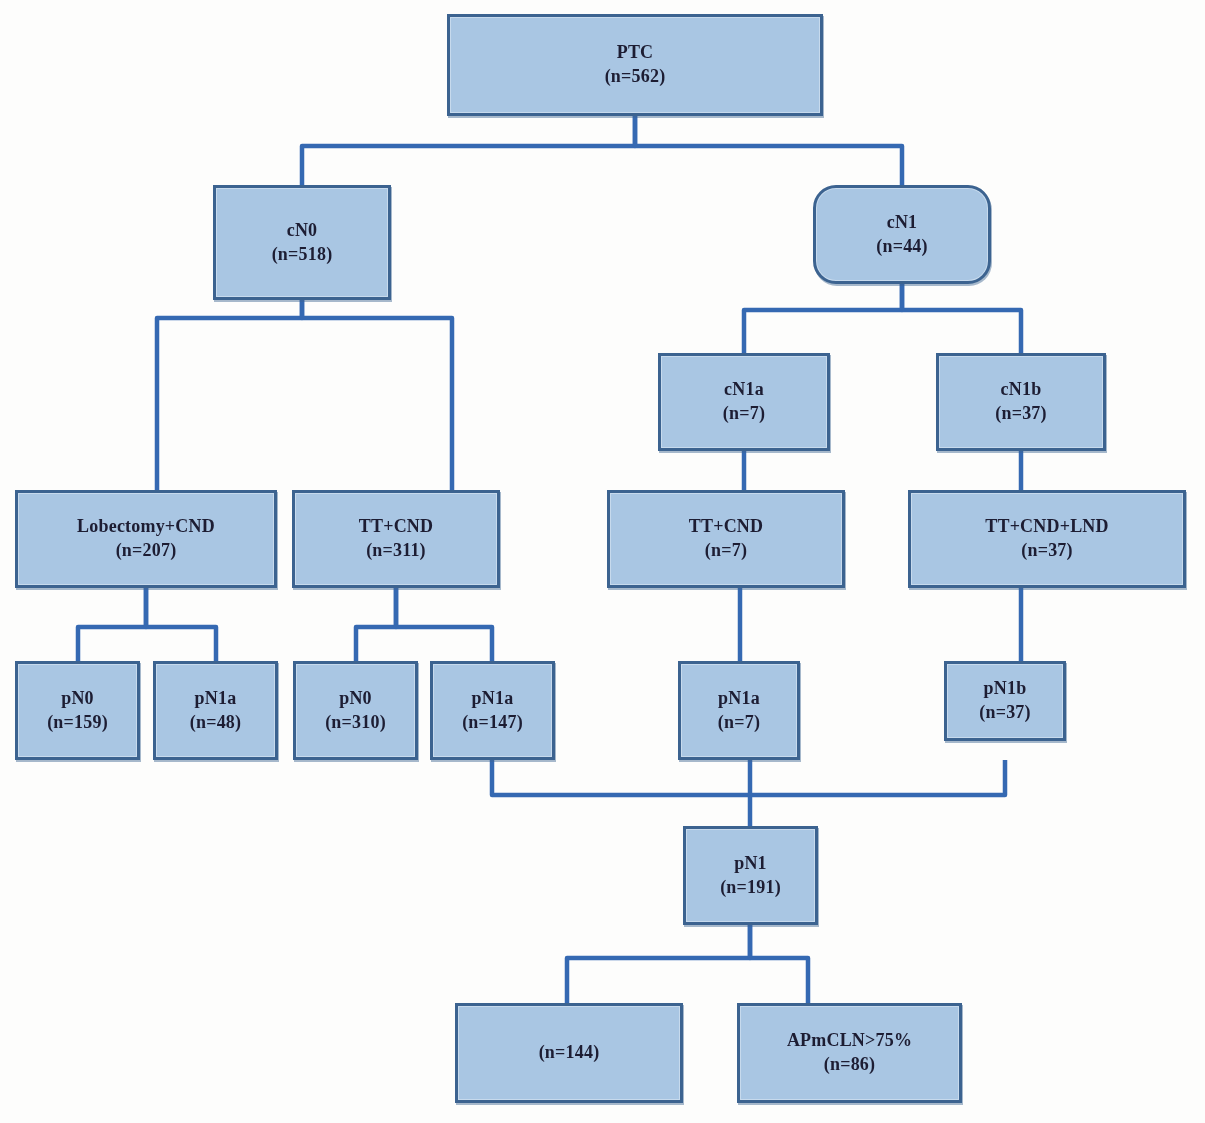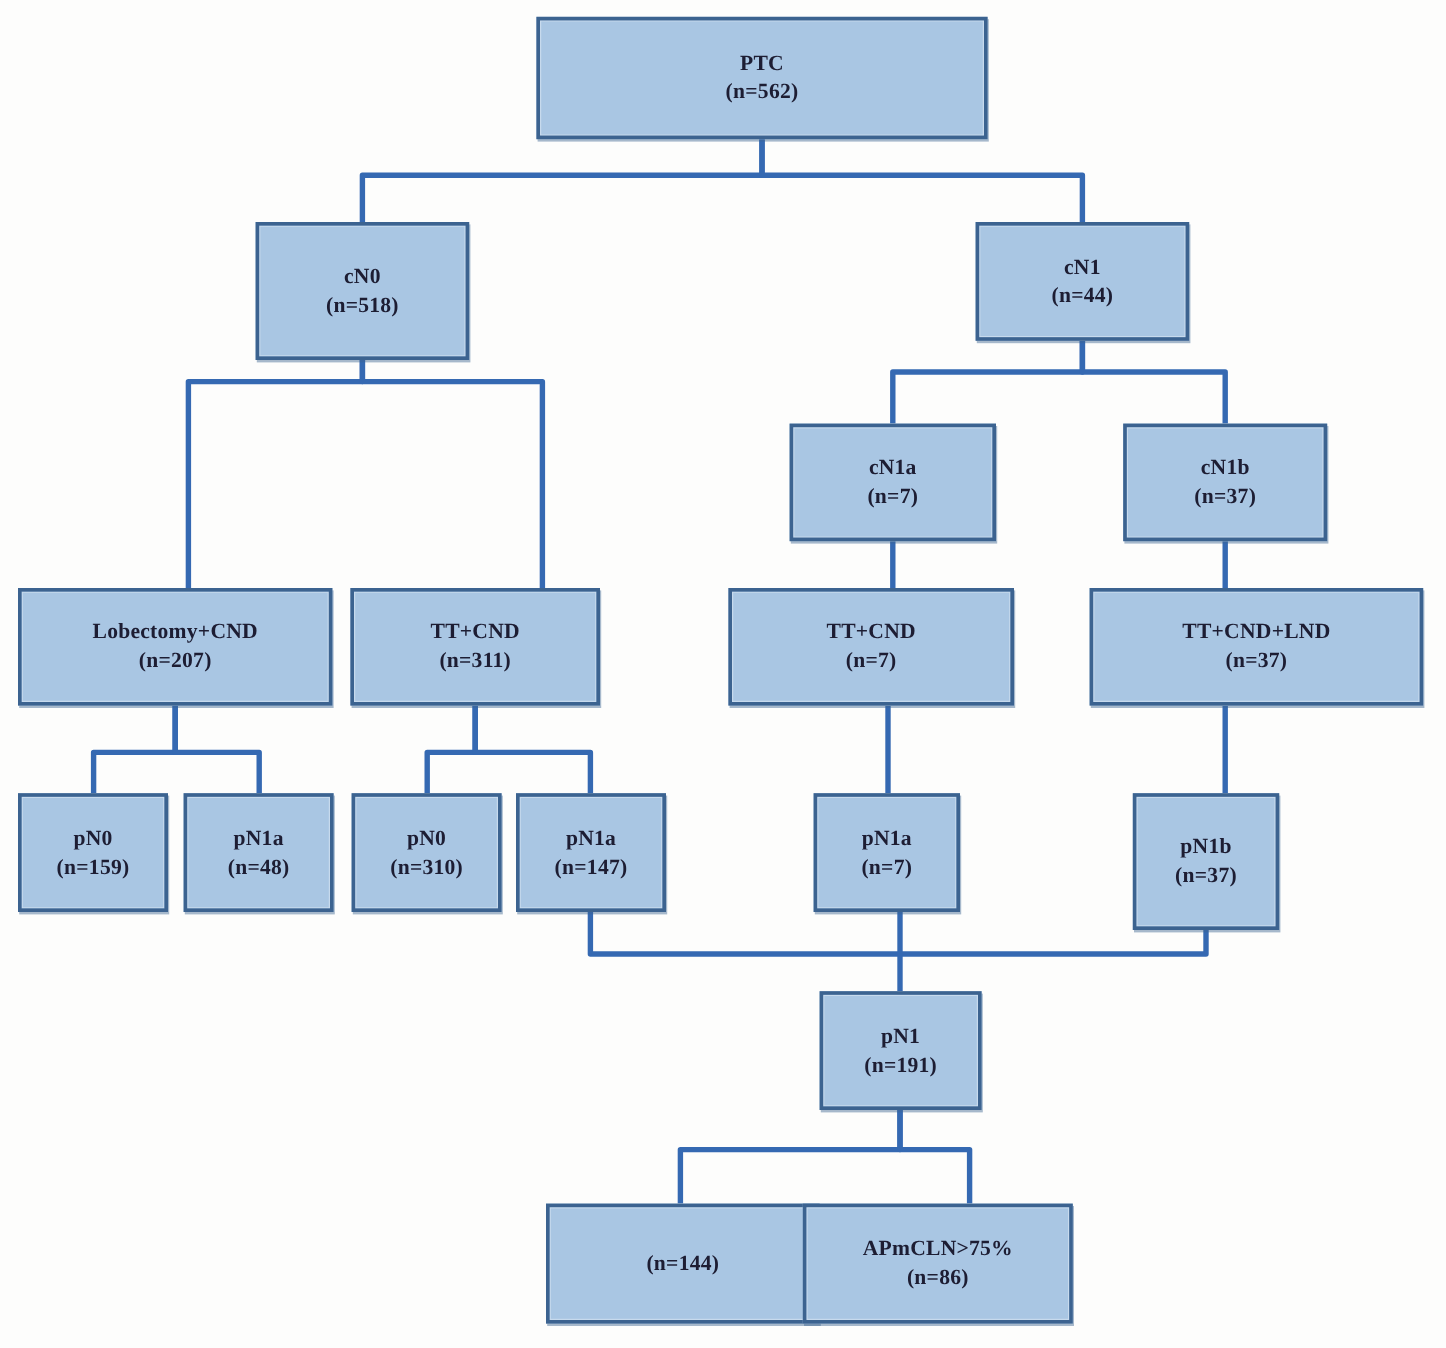--- a/index.html
+++ b/index.html
@@ -78,21 +78,21 @@
       <polyline points="750,925 750,958 808,958 808,1003"></polyline>
     </svg>
 <div class="node" style="left: 447px; top: 14px; width: 376px; height: 102px;">
       <span class="node-label">PTC</span>
       <span class="node-count">(n=562)</span>
     </div>
     <div class="node" style="left: 213px; top: 185px; width: 178px; height: 115px;">
       <span class="node-label">cN0</span>
       <span class="node-count">(n=518)</span>
     </div>
-    <div class="node" style="left: 813px; top: 185px; width: 178px; height: 99px;">
+    <div class="node" style="left: 813px; top: 185px; width: 178px; height: 99px; border-radius: 23px;">
       <span class="node-label">cN1</span>
       <span class="node-count">(n=44)</span>
     </div>
     <div class="node" style="left: 658px; top: 353px; width: 172px; height: 98px;">
       <span class="node-label">cN1a</span>
       <span class="node-count">(n=7)</span>
     </div>
     <div class="node" style="left: 936px; top: 353px; width: 170px; height: 98px;">
       <span class="node-label">cN1b</span>
       <span class="node-count">(n=37)</span>
@@ -126,28 +126,28 @@
       <span class="node-count">(n=310)</span>
     </div>
     <div class="node" style="left: 430px; top: 661px; width: 125px; height: 99px;">
       <span class="node-label">pN1a</span>
       <span class="node-count">(n=147)</span>
     </div>
     <div class="node" style="left: 678px; top: 661px; width: 122px; height: 99px;">
       <span class="node-label">pN1a</span>
       <span class="node-count">(n=7)</span>
     </div>
-    <div class="node" style="left: 944px; top: 661px; width: 122px; height: 114px;">
+    <div class="node" style="left: 944px; top: 661px; width: 122px; height: 80px;">
       <span class="node-label">pN1b</span>
       <span class="node-count">(n=37)</span>
     </div>
     <div class="node" style="left: 683px; top: 826px; width: 135px; height: 99px;">
       <span class="node-label">pN1</span>
       <span class="node-count">(n=191)</span>
     </div>
     <div class="node" style="left: 455px; top: 1003px; width: 228px; height: 100px;">
       <span class="node-count">(n=144)</span>
     </div>
-    <div class="node" style="left: 669px; top: 1003px; width: 225px; height: 100px;">
+    <div class="node" style="left: 737px; top: 1003px; width: 225px; height: 100px;">
       <span class="node-label">APmCLN&gt;75%</span>
       <span class="node-count">(n=86)</span>
     </div>
   </div>
 
 </body></html>

